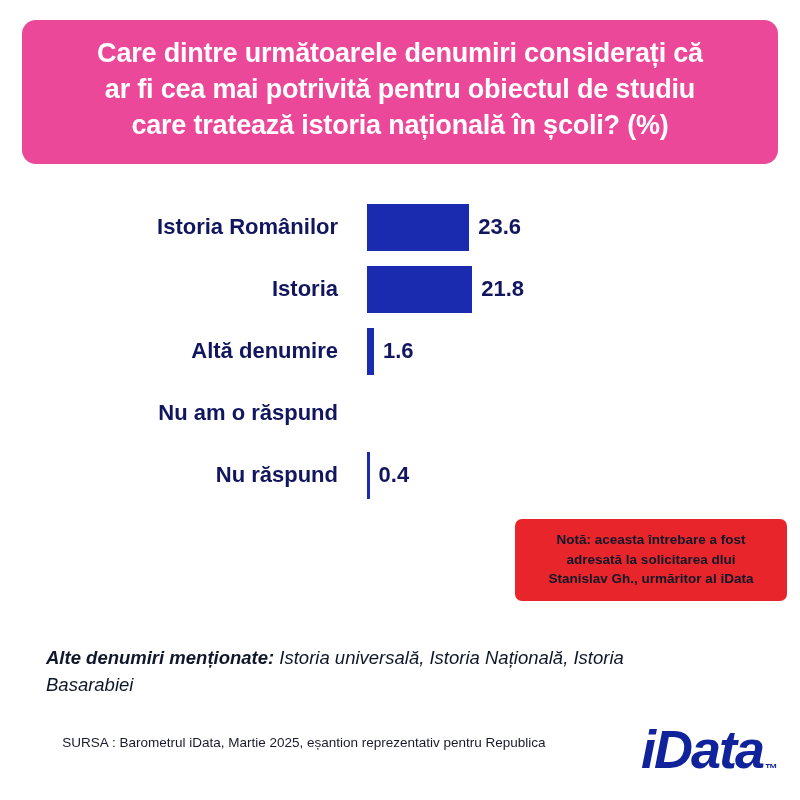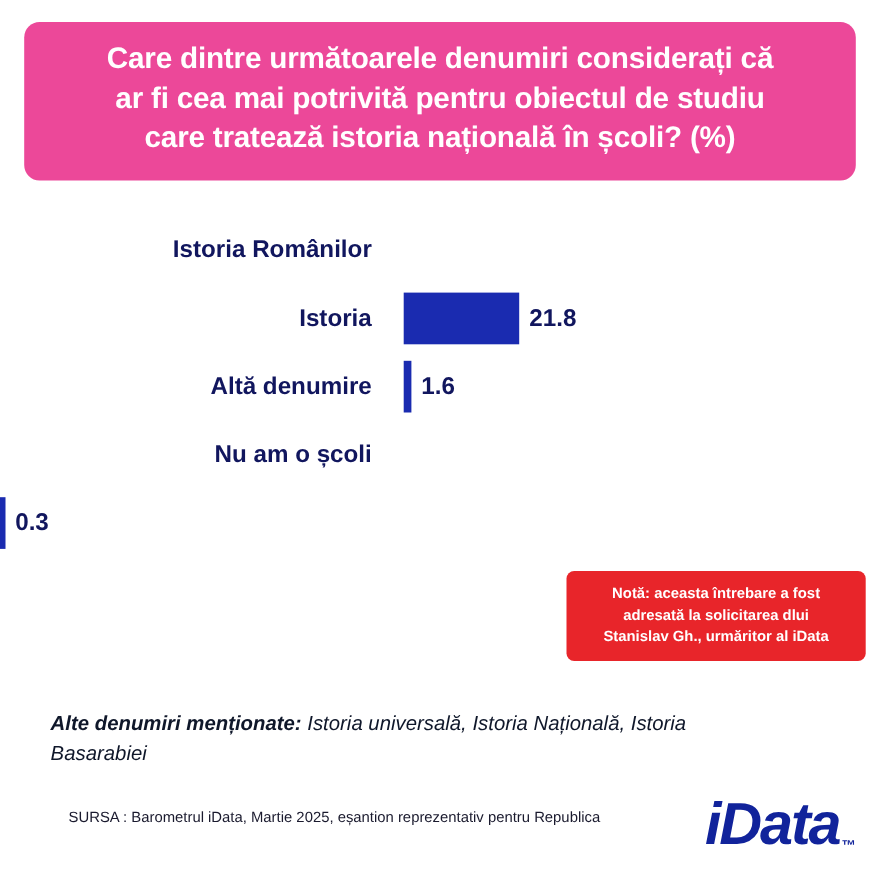--- a/index.html
+++ b/index.html
@@ -84,21 +84,21 @@
     left: 515px;
     top: 519px;
     width: 272px;
     box-sizing: border-box;
     background: #e8252a;
     border-radius: 7px;
     padding: 11px 12px 12px 12px;
     text-align: center;
   }
   .note-box .note-line {
-    color: #ffffff;
+    color: #0f172a;
     font-size: 13.5px;
     font-weight: bold;
     line-height: 1.45;
   }
 
   
   .alt-names {
     position: absolute;
     left: 46px;
     top: 645px;
@@ -153,47 +153,52 @@
 <div class="title-banner">
   <div class="title-line">Care dintre următoarele denumiri considerați că</div>
   <div class="title-line">ar fi cea mai potrivită pentru obiectul de studiu</div>
   <div class="title-line">care tratează istoria națională în școli? (%)</div>
 </div>
 
 <div class="chart">
 
   <div class="row">
     <div class="row-label">Istoria Românilor</div>
+    <div class="bar-wrap">
+      <div class="bar" style="width:23.6%"></div>
+      <div class="bar-value">23.6</div>
+    </div>
   </div>
 
   <div class="row">
     <div class="row-label">Istoria</div>
     <div class="bar-wrap">
       <div class="bar" style="width:24.3%"></div>
       <div class="bar-value">21.8</div>
     </div>
   </div>
 
 
   <div class="row">
     <div class="row-label">Altă denumire</div>
     <div class="bar-wrap">
       <div class="bar" style="width:1.6%"></div>
       <div class="bar-value">1.6</div>
     </div>
   </div>
 
   <div class="row">
-    <div class="row-label">Nu am o școli</div>
-  </div>
-
-  <div class="row">
+    <div class="row-label">Nu am o răspund</div>
+  </div>
+
+  <div class="row">
+    <div class="row-label">Nu răspund</div>
     <div class="bar-wrap">
       <div class="bar" style="width:0.6%"></div>
-      <div class="bar-value">0.3</div>
+      <div class="bar-value">0.4</div>
     </div>
   </div>
 
 </div>
 
 <div class="note-box">
   <div class="note-line">Notă: aceasta întrebare a fost</div>
   <div class="note-line">adresată la solicitarea dlui</div>
   <div class="note-line">Stanislav Gh., urmăritor al iData</div>
 </div>

